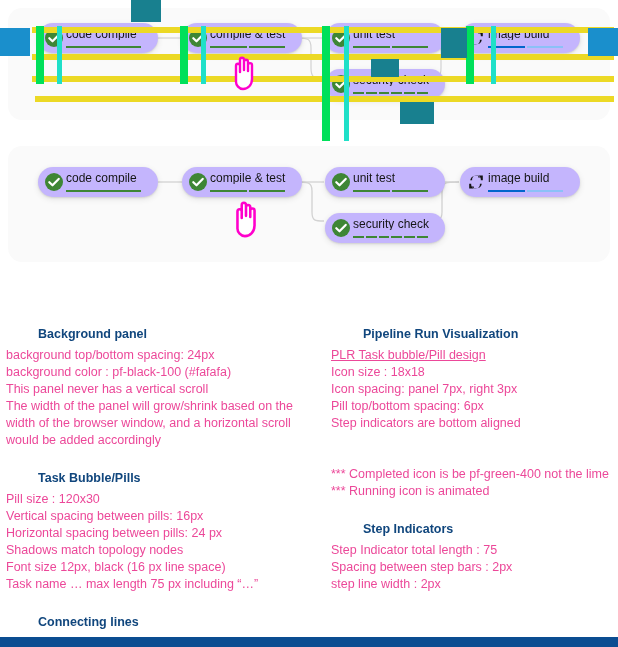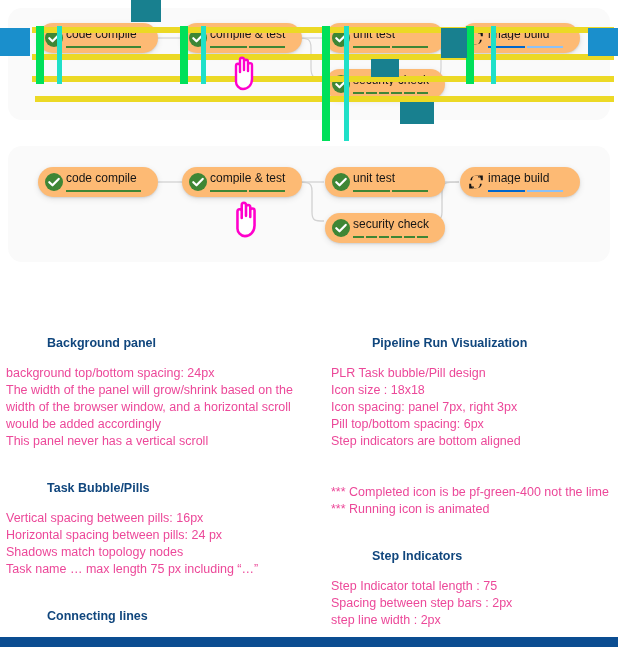--- a/index.html
+++ b/index.html
@@ -15,21 +15,21 @@
     position:absolute;
     background:#fafafa;
     border-radius:14px;
   }
   #panel-annotated{ left:8px; top:8px; width:602px; height:112px; }
   #panel-clean{ left:8px; top:146px; width:602px; height:116px; }
 
   .pill{
     position:absolute;
     height:30px;
-    background:#fdba74;
+    background:#c4b5fd;
     border-radius:15px;
     box-shadow:0 1px 2px rgba(3,3,3,.10),0 2px 6px rgba(3,3,3,.10);
     display:flex;align-items:flex-start;
     padding:0 6px 0 7px;
     box-sizing:border-box;
     z-index:3;
   }
   .pill .icon{
     width:18px;height:18px;flex:0 0 18px;
     margin-top:6px;margin-right:3px;
@@ -62,29 +62,29 @@
   
   .cursor{position:absolute;z-index:9;width:34px;height:46px;}
 
   
   .notes{position:absolute;left:0;top:322px;width:618px;height:325px;}
   .col{position:absolute;top:0;}
   #col-left{left:6px;width:310px;}
   #col-right{left:331px;width:287px;}
   .note-h{
     font-size:12.5px;line-height:17px;font-weight:bold;color:#10467d;
-    font-family:"Liberation Sans", sans-serif;margin:13px;padding-left:28px;
+    font-family:"Liberation Sans", sans-serif;margin:4px;padding-left:28px;
   }
   .note-l{
     font-size:12.5px;line-height:17px;color:#ec4899;
     font-family:"Liberation Sans", sans-serif;margin:0;
     white-space:nowrap;
   }
   .note-l.wrap{white-space:normal;}
-  .note-l.link{}
+  .note-l.link{text-decoration:underline;}
   .note-gap{height:17px;}
 
   .footer-band{
     position:absolute;left:0;top:637px;width:618px;height:10px;
     background:#0b4d91;z-index:8;
   }
 </style>
 </head>
 <body>
 
@@ -301,27 +301,30 @@
 
 <svg class="cursor" style="left:230px;top:196px;width:32px;height:44px;" viewBox="0 0 30 40">
   <path d="M7 26 L7 14 C7 11 11 11 11 14 L11 20 L11 8 C11 5 15 5 15 8 L15 18 L15 10 C15 7 19 7 19 10 L19 19 L19 13 C19 10.5 23 10.5 23 13 L23 27 C23 33 19 37 14 37 C10 37 7 33 7 30 Z" fill="#ffffff" stroke="#ff00cc" stroke-width="2.4" stroke-linejoin="round"></path>
 </svg>
 
 <div class="notes">
 
   <div class="col" id="col-left">
     <p class="note-h">Background panel</p>
     <p class="note-l">background top/bottom spacing: 24px</p>
+    <p class="note-l">background color : pf-black-100 (#fafafa)</p>
+    <p class="note-l">This panel never has a vertical scroll</p>
     <p class="note-l wrap">The width of the panel will grow/shrink based on the width of the browser window, and a horizontal scroll would be added accordingly</p>
-    <p class="note-l">This panel never has a vertical scroll</p>
     <div class="note-gap"></div>
     <p class="note-h">Task Bubble/Pills</p>
+    <p class="note-l">Pill size : 120x30</p>
     <p class="note-l">Vertical spacing between pills: 16px</p>
     <p class="note-l">Horizontal spacing between pills: 24 px</p>
     <p class="note-l">Shadows match topology nodes</p>
+    <p class="note-l">Font size 12px, black (16 px line space)</p>
     <p class="note-l">Task name … max length 75 px including “…”</p>
     <div class="note-gap"></div>
     <p class="note-h">Connecting lines</p>
     <p class="note-l">line color : of black 200 *** No arrows</p>
   </div>
 
   <div class="col" id="col-right">
     <p class="note-h">Pipeline Run Visualization</p>
     <p class="note-l link">PLR Task bubble/Pill design</p>
     <p class="note-l">Icon size : 18x18</p>

